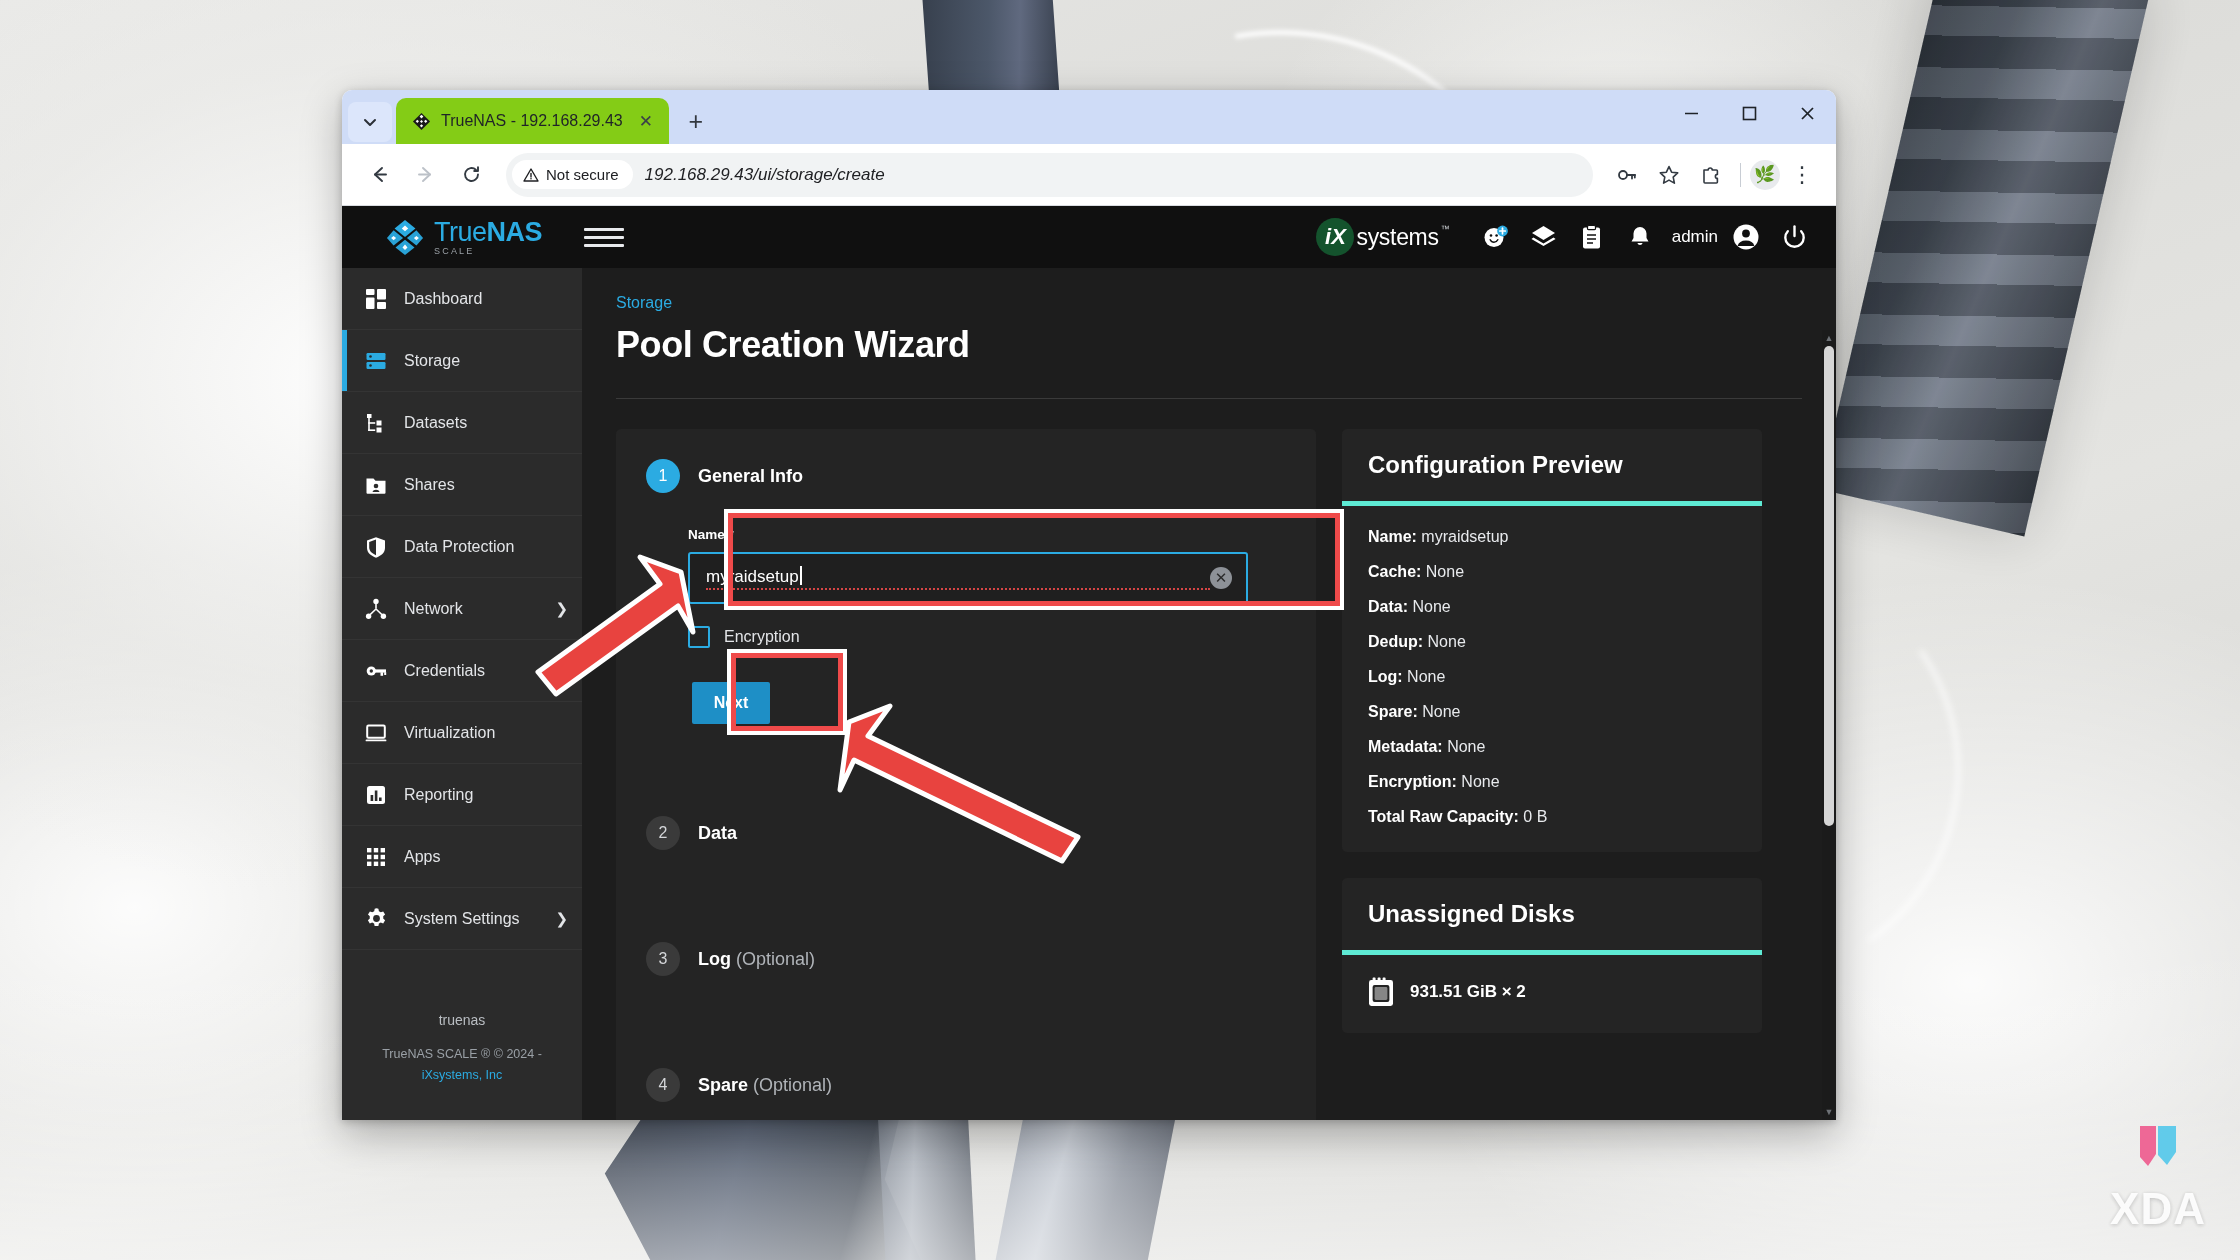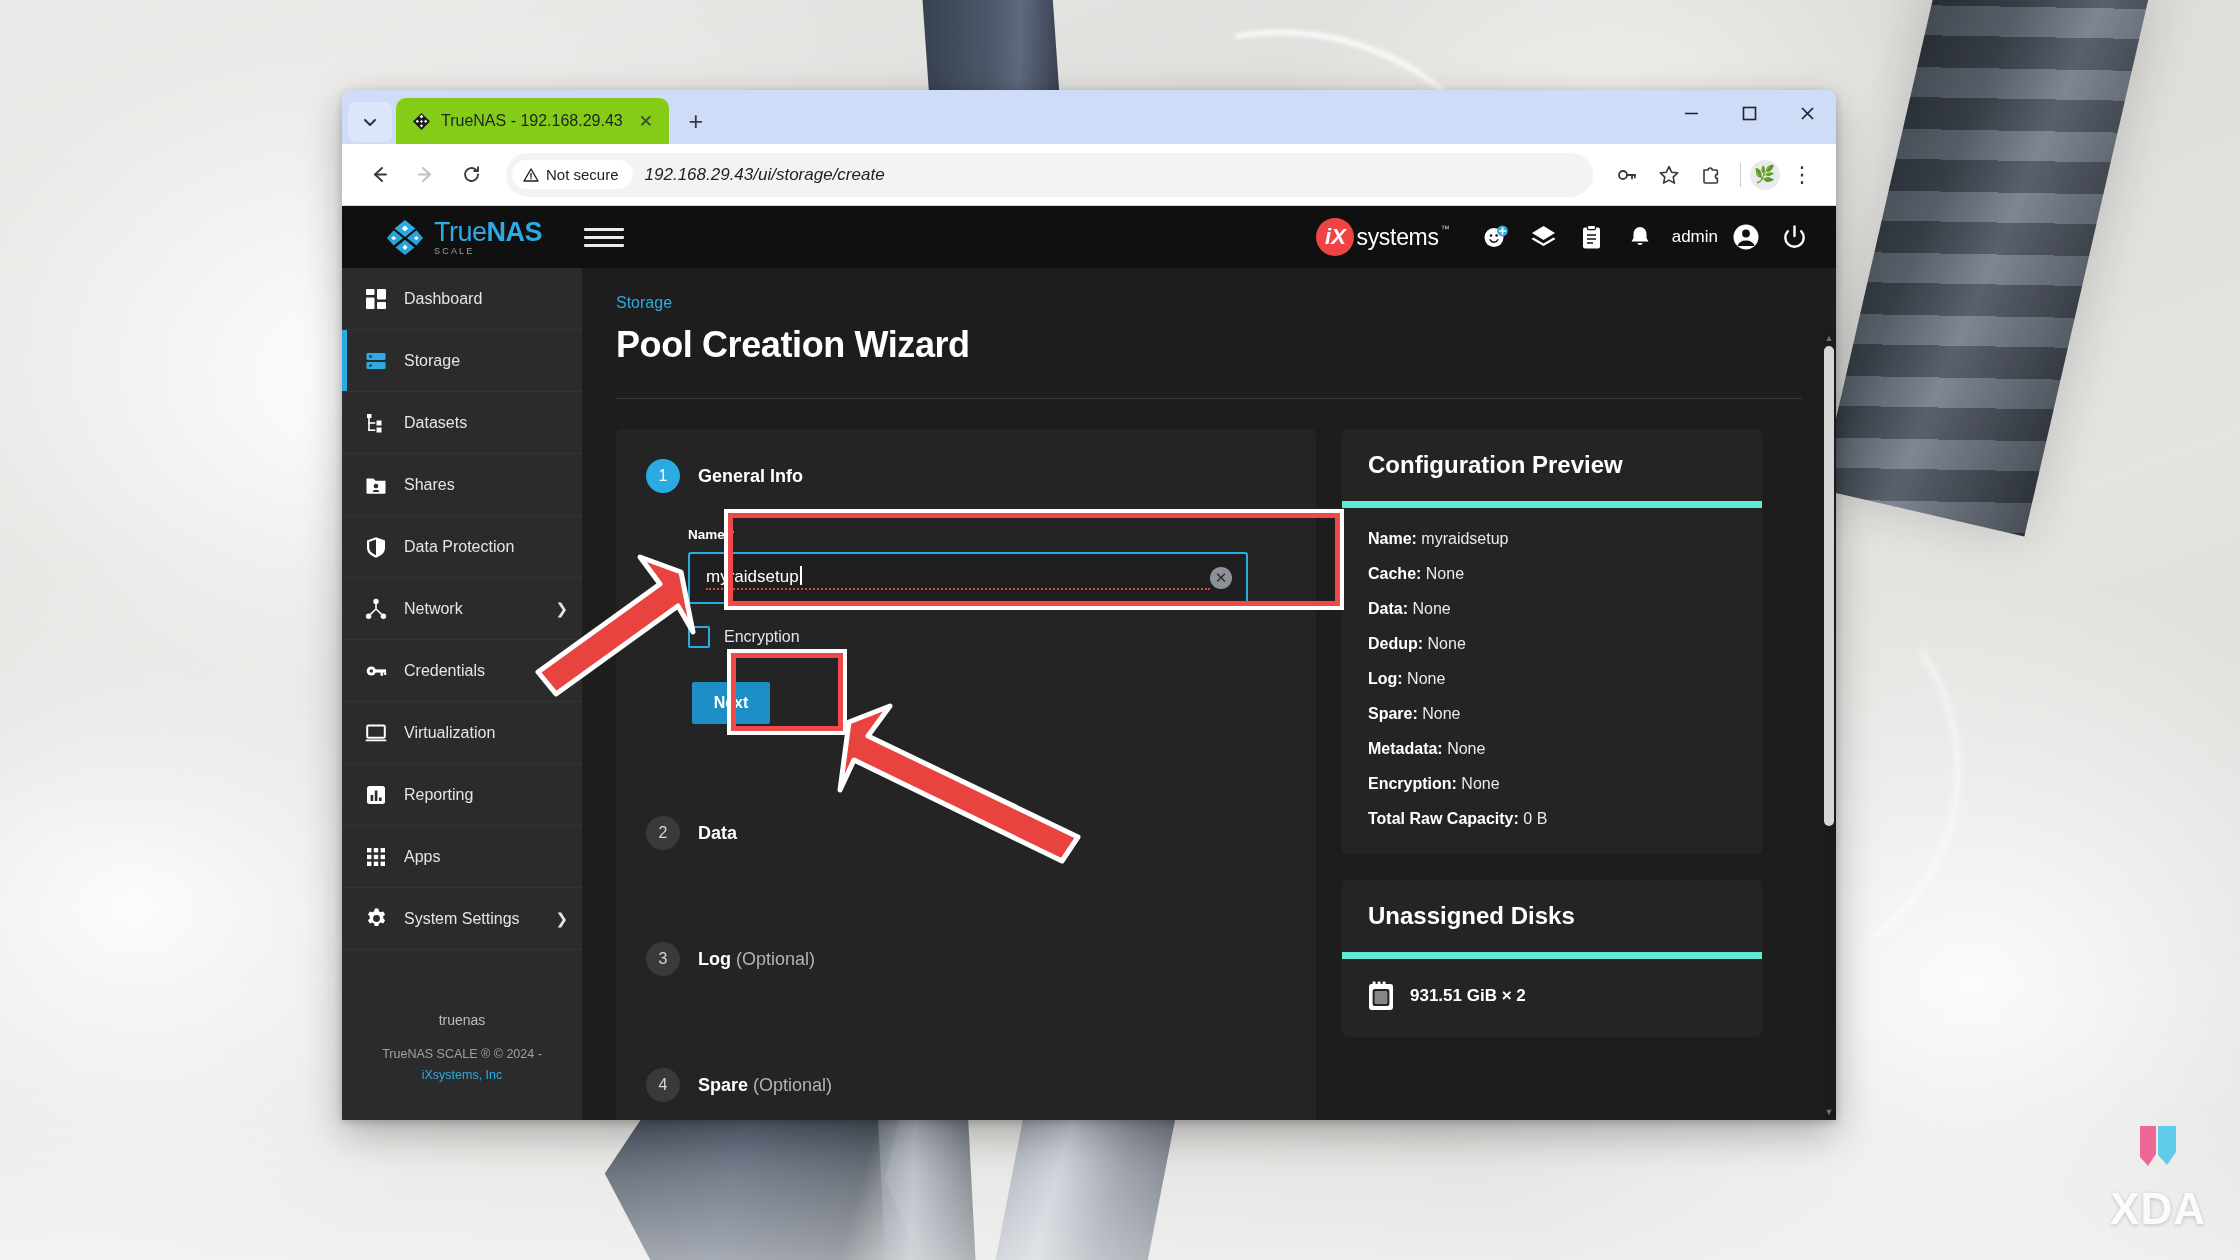--- a/index.html
+++ b/index.html
@@ -246,21 +246,21 @@
     cursor: pointer;
   }
   #hamburger-btn span { display: block; height: 3px; background: #e8eaed; border-radius: 1px; }
   #topbar-right {
     margin-left: auto; display: flex; align-items: center; gap: 16px;
     padding-right: 26px;
   }
   #ix-logo { display: flex; align-items: center; gap: 2px; margin-right: 14px; }
   #ix-badge {
     width: 38px; height: 38px; border-radius: 50%;
-    background: #ef4444; display: flex; align-items: center; justify-content: center;
+    background: #14532d; display: flex; align-items: center; justify-content: center;
     font-size: 22px; font-weight: 700; color: #fff; font-style: italic;
   }
   #ix-text { font-size: 23px; color: #ffffff; font-weight: 400; letter-spacing: -0.3px; }
   #ix-tm { font-size: 9px; color: #cfd3d7; align-self: flex-start; margin-top: 6px; }
   .topbar-icon {
     width: 32px; height: 32px;
     display: flex; align-items: center; justify-content: center;
     color: #ffffff; cursor: pointer; position: relative;
   }
   #admin-label { font-size: 17px; color: #ffffff; margin-right: -4px; }
@@ -374,21 +374,21 @@
     font-size: 16px; font-weight: 700;
     font-family: "Liberation Sans", sans-serif;
     cursor: pointer;
   }
 
   
   #right-rail { width: 420px; display: flex; flex-direction: column; gap: 26px; }
   .rail-card { background: #242424; border-radius: 5px; }
   .rail-header {
     padding: 22px 26px; font-size: 24px; font-weight: 700; color: #ffffff;
-    border-bottom: 7px solid #5eead4;
+    border-bottom: 5px solid #5eead4;
   }
   .rail-body { padding: 22px 26px 26px 26px; }
   .cfg-row { font-size: 16px; color: #ffffff; margin-bottom: 17px; }
   .cfg-row:last-child { margin-bottom: 0; }
   .cfg-key { font-weight: 700; }
   .cfg-val { font-weight: 400; color: #e8eaed; }
   #disk-row { display: flex; align-items: center; gap: 16px; }
   #disk-icon { width: 26px; height: 30px; flex: none; color: #ffffff; }
   #disk-text { font-size: 17px; font-weight: 700; color: #ffffff; }
 

